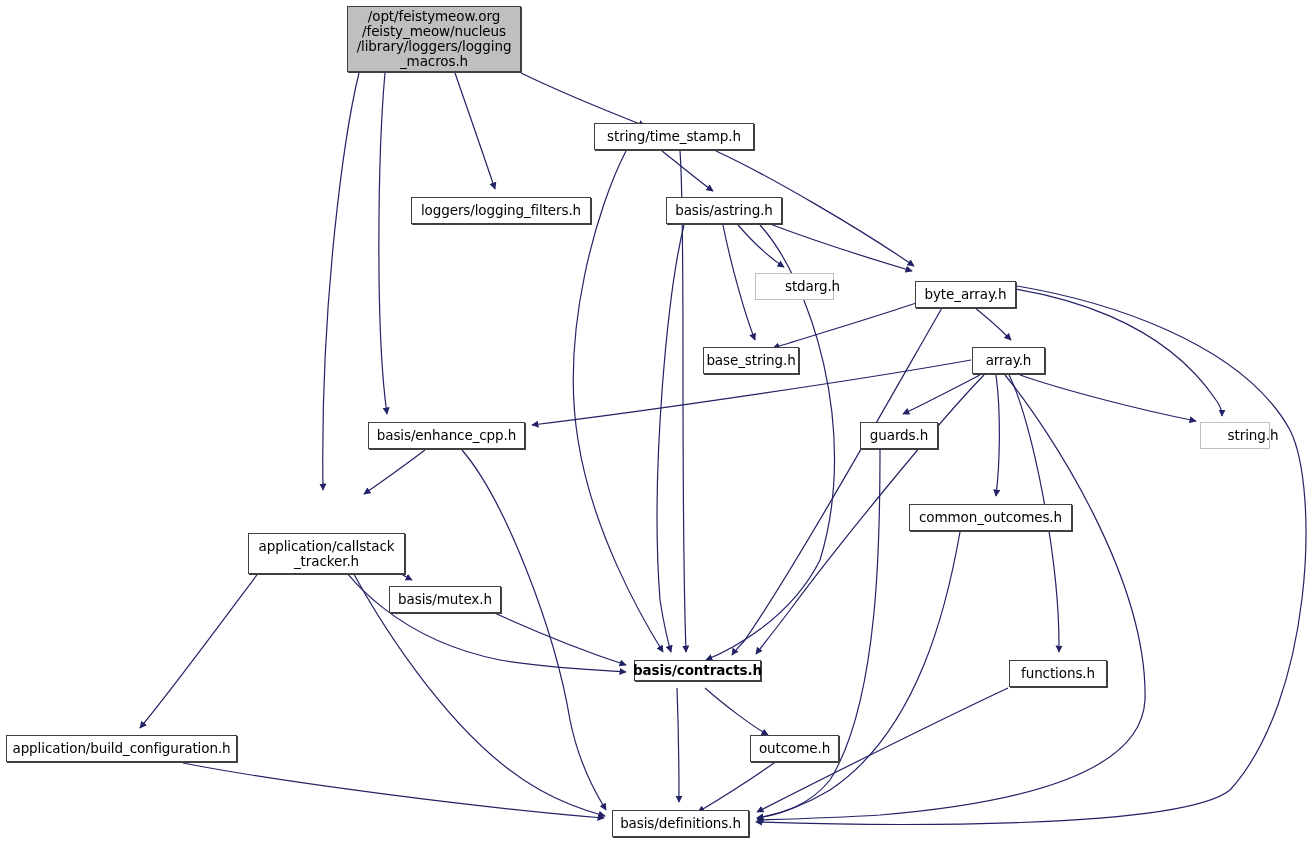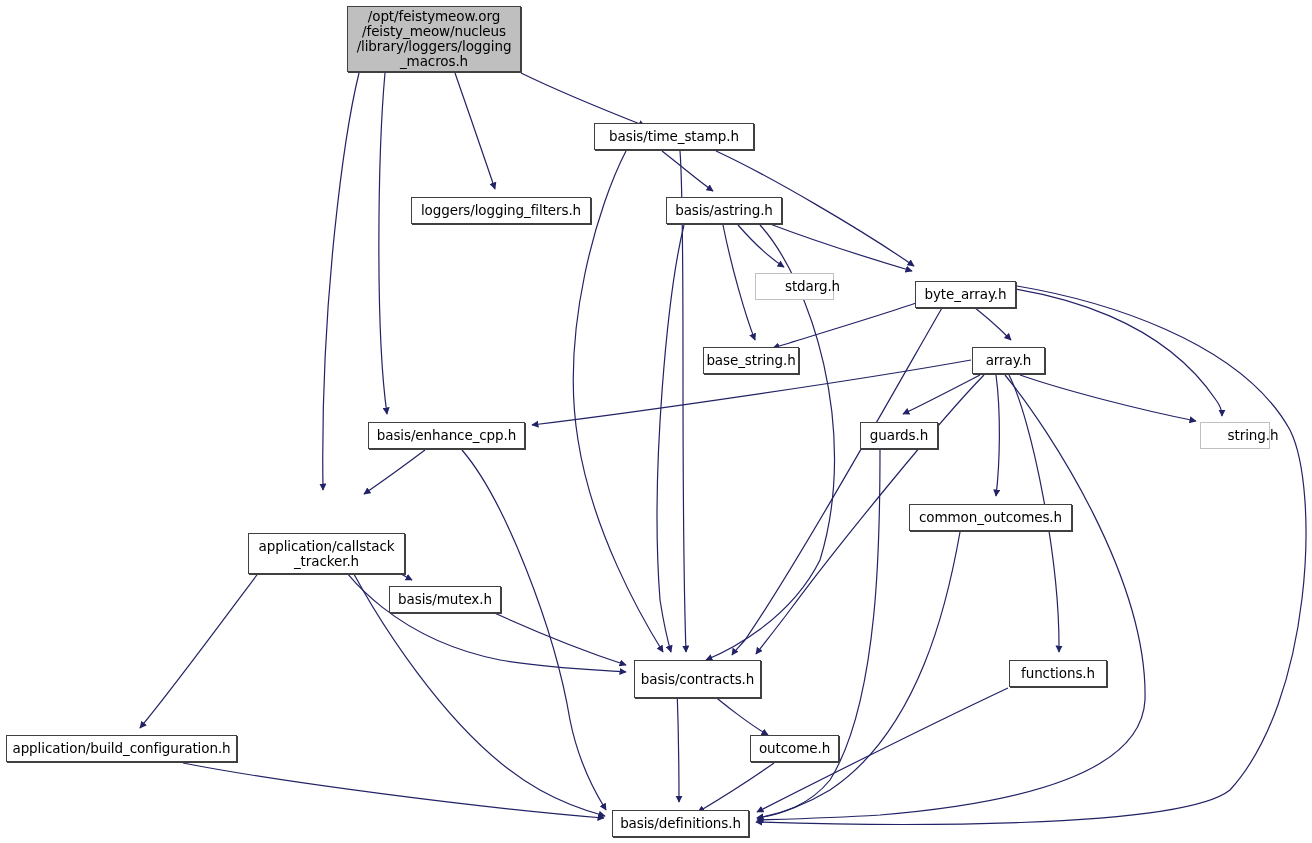--- a/index.html
+++ b/index.html
@@ -104,33 +104,33 @@
         <path d="M183,763 C280,782 480,808 604,818" fill="none" stroke="#222266" stroke-width="1.2" marker-end="url(#arrow)"></path>
         <path d="M774,763 C750,780 718,800 698,812" fill="none" stroke="#222266" stroke-width="1.2" marker-end="url(#arrow)"></path>
         <path d="M1008,688 C940,720 820,780 757,812" fill="none" stroke="#222266" stroke-width="1.2" marker-end="url(#arrow)"></path>
       </g>
   </svg>
   <div id="node-layer">
       <div class="node root" style="left: 347px; top: 6px; width: 174px; height: 66px;"><span>/opt/feistymeow.org
 /feisty_meow/nucleus
 /library/loggers/logging
 _macros.h</span></div>
-      <div class="node normal" style="left: 594px; top: 123px; width: 160px; height: 27px;"><span>basis/time_stamp.h</span></div>
+      <div class="node normal" style="left: 594px; top: 123px; width: 160px; height: 27px;"><span>string/time_stamp.h</span></div>
       <div class="node normal" style="left: 411px; top: 197px; width: 180px; height: 27px;"><span>loggers/logging_filters.h</span></div>
       <div class="node normal" style="left: 666px; top: 197px; width: 116px; height: 27px;"><span>basis/astring.h</span></div>
       <div class="node external" style="left: 755px; top: 273px; width: 79px; height: 27px;"><span>stdarg.h</span></div>
       <div class="node normal" style="left: 915px; top: 273px; width: 101px; height: 27px; margin-top: 8px;"><span>byte_array.h</span></div>
       <div class="node normal" style="left: 703px; top: 347px; width: 96px; height: 27px;"><span>base_string.h</span></div>
       <div class="node normal" style="left: 972px; top: 347px; width: 73px; height: 27px;"><span>array.h</span></div>
       <div class="node normal" style="left: 368px; top: 422px; width: 157px; height: 27px;"><span>basis/enhance_cpp.h</span></div>
       <div class="node normal" style="left: 860px; top: 422px; width: 78px; height: 27px;"><span>guards.h</span></div>
       <div class="node external" style="left: 1200px; top: 422px; width: 70px; height: 27px;"><span>string.h</span></div>
       <div class="node normal" style="left: 248px; top: 497px; width: 157px; height: 41px; margin-top: 36px;"><span>application/callstack
 _tracker.h</span></div>
       <div class="node normal" style="left: 909px; top: 504px; width: 163px; height: 27px;"><span>common_outcomes.h</span></div>
       <div class="node normal" style="left: 367px; top: 586px; width: 112px; height: 27px; margin-left: 22px;"><span>basis/mutex.h</span></div>
-      <div class="node normal" style="left: 634px; top: 660px; width: 127px; height: 38px;"><span>basis/contracts.h</span></div>
+      <div class="node normal" style="left: 634px; top: 660px; width: 127px; height: 21px; font-weight: bold;"><span>basis/contracts.h</span></div>
       <div class="node normal" style="left: 1009px; top: 660px; width: 98px; height: 27px;"><span>functions.h</span></div>
       <div class="node normal" style="left: 6px; top: 735px; width: 231px; height: 27px;"><span>application/build_configuration.h</span></div>
       <div class="node normal" style="left: 750px; top: 735px; width: 89px; height: 27px; text-align: center;"><span>outcome.h</span></div>
       <div class="node normal" style="left: 612px; top: 810px; width: 137px; height: 27px;"><span>basis/definitions.h</span></div>
     </div>
 </div>
 
 </body></html>

